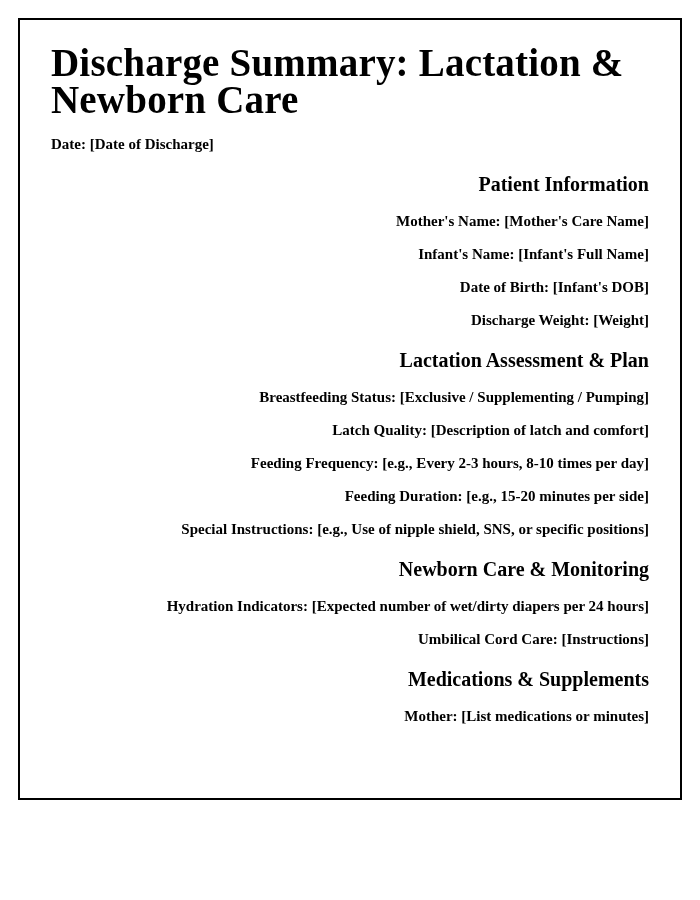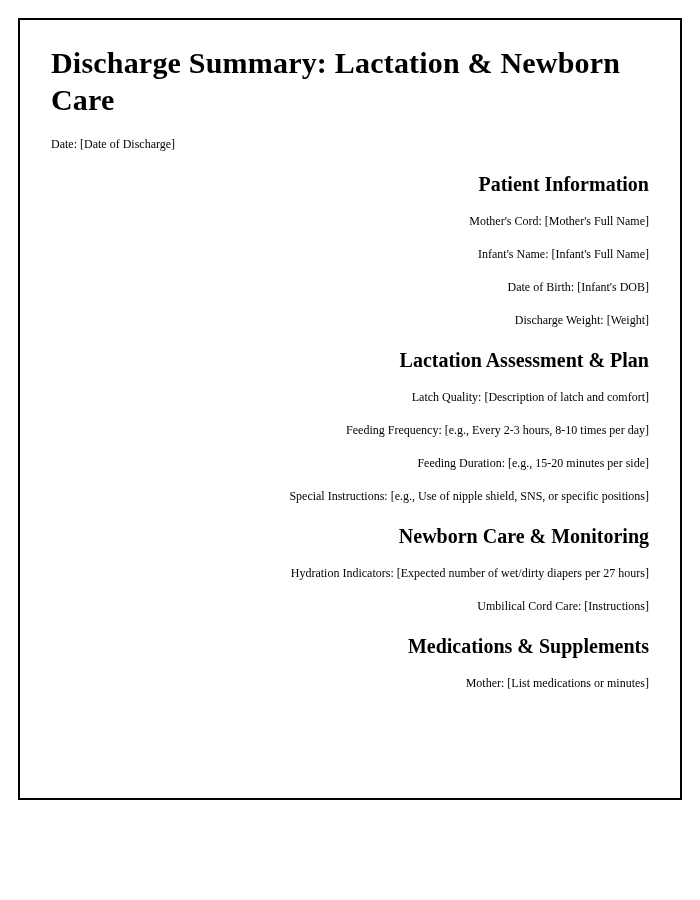--- a/index.html
+++ b/index.html
@@ -23,30 +23,30 @@
     height: 782px;
     border: 2px solid #000000;
     background: #ffffff;
     overflow: hidden;
   }
   .doc-inner {
     padding: 24px 31px 0 31px;
   }
   h1.doc-title {
     margin: 0 0 16px 0;
-    font-size: 30px;
+    font-size: 39px;
     line-height: 37px;
     font-weight: bold;
     letter-spacing: 0.2px;
   }
   p.body-line {
     margin: 0 0 13px 0;
-    font-size: 12px;
+    font-size: 15px;
     line-height: 20px;
-    font-weight: normal;
+    font-weight: bold;
   }
   h2.section-heading {
     margin: 17px 0 14px 0;
     font-size: 20px;
     line-height: 26px;
     font-weight: bold;
   }
   section { margin: 0; text-align: right; }
 </style>
 </head>
@@ -54,37 +54,38 @@
 
 <div class="doc-frame">
   <div class="doc-inner">
 
     <h1 class="doc-title">Discharge Summary: Lactation &amp; Newborn Care</h1>
 
     <p class="body-line">Date: [Date of Discharge]</p>
 
     <section>
       <h2 class="section-heading">Patient Information</h2>
-      <p class="body-line">Mother's Cord: [Mother's Full Name]</p>
+      <p class="body-line">Mother's Name: [Mother's Care Name]</p>
       <p class="body-line">Infant's Name: [Infant's Full Name]</p>
       <p class="body-line">Date of Birth: [Infant's DOB]</p>
       <p class="body-line">Discharge Weight: [Weight]</p>
     </section>
 
     <section>
       <h2 class="section-heading">Lactation Assessment &amp; Plan</h2>
+      <p class="body-line">Breastfeeding Status: [Exclusive / Supplementing / Pumping]</p>
       <p class="body-line">Latch Quality: [Description of latch and comfort]</p>
       <p class="body-line">Feeding Frequency: [e.g., Every 2-3 hours, 8-10 times per day]</p>
       <p class="body-line">Feeding Duration: [e.g., 15-20 minutes per side]</p>
       <p class="body-line">Special Instructions: [e.g., Use of nipple shield, SNS, or specific positions]</p>
     </section>
 
     <section>
       <h2 class="section-heading">Newborn Care &amp; Monitoring</h2>
-      <p class="body-line">Hydration Indicators: [Expected number of wet/dirty diapers per 27 hours]</p>
+      <p class="body-line">Hydration Indicators: [Expected number of wet/dirty diapers per 24 hours]</p>
       <p class="body-line">Umbilical Cord Care: [Instructions]</p>
     </section>
 
     <section>
       <h2 class="section-heading">Medications &amp; Supplements</h2>
       <p class="body-line">Mother: [List medications or minutes]</p>
     </section>
 
   </div>
 </div>

